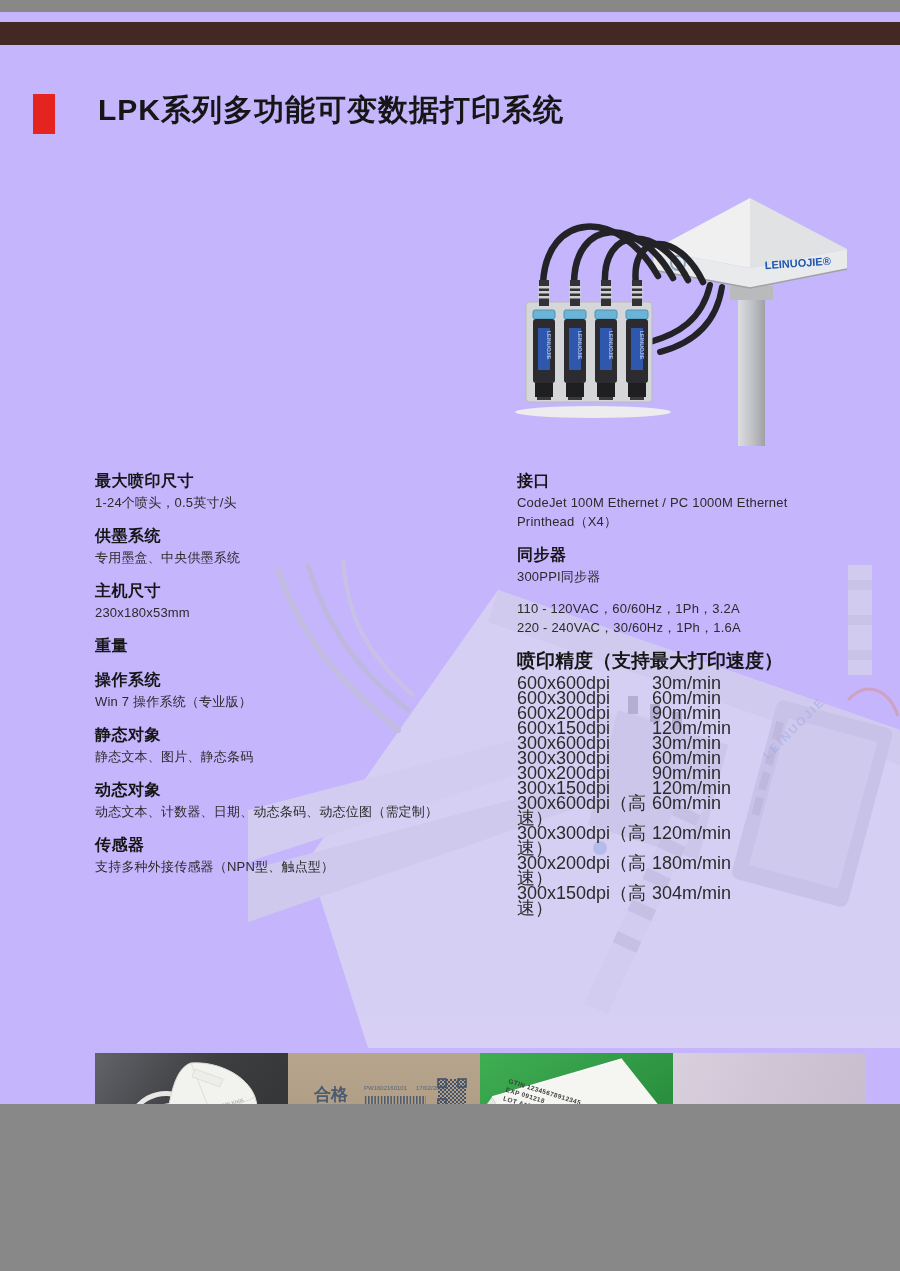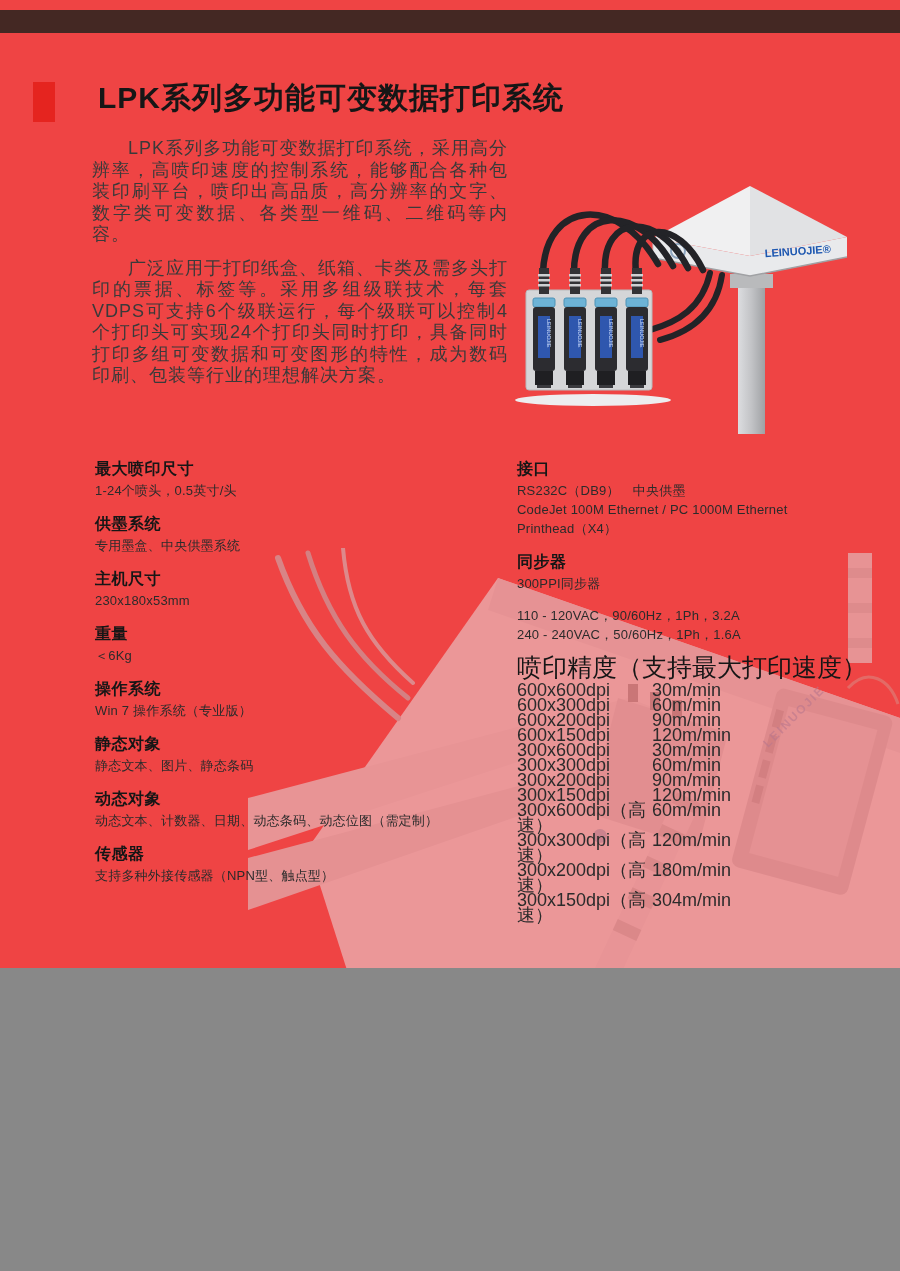--- a/index.html
+++ b/index.html
@@ -1,56 +1,52 @@
 <!DOCTYPE html>
 <html><head>
 <meta charset="utf-8">
 <style>
   html,body{margin:0;padding:0;background:#888;}
-  .page{position:relative;width:900px;height:968px;margin:0 auto;background:#ef4444;
+  .page{position:relative;width:900px;height:1092px;margin:12px auto;background:#c4b5fd;
         font-family:"Liberation Sans",sans-serif;overflow:hidden;}
   .topbar{position:absolute;left:0;top:10px;width:900px;height:23px;background:#442823;}
   .title-marker{position:absolute;left:33px;top:82px;width:22px;height:40px;background:#e5241f;}
   .page-title{position:absolute;left:98px;top:78px;margin:0;font-size:30px;font-weight:700;
               color:#161616;letter-spacing:1px;white-space:nowrap;}
   .intro{position:absolute;left:92px;top:138px;width:416px;font-size:18px;line-height:21.5px;
          color:#3a3a3a;letter-spacing:1px;text-align:justify;z-index:3;}
   .intro p{margin:0 0 12px;text-indent:2em;}
   .product-photo{position:absolute;left:498px;top:158px;z-index:3;}
   .bg-photo{position:absolute;left:248px;top:548px;z-index:1;pointer-events:none;}
   .col{position:absolute;top:458px;z-index:3;}
   .col-left{left:95px;width:430px;}
   .col-right{left:517px;width:383px;}
   .spec{margin:0 0 13px;}
   .spec h3{margin:0 0 2px;font-size:16px;line-height:21px;font-weight:700;color:#161616;letter-spacing:0.5px;}
   .spec .ln{font-size:13px;line-height:19px;color:#2b2b2b;letter-spacing:0.2px;white-space:nowrap;}
-  .speed h3{margin:0 0 5px;font-size:25px;line-height:21px;font-weight:400;color:#161616;}
+  .speed h3{margin:0 0 5px;font-size:19px;line-height:21px;font-weight:700;color:#161616;}
   .speed-row{display:grid;grid-template-columns:135px 1fr;font-size:18px;line-height:15px;color:#2b2b2b;}
   .photo-strip{position:absolute;left:95px;top:1041px;width:771px;height:126px;display:flex;z-index:3;}
   .photo{position:relative;height:126px;overflow:hidden;flex:0 0 auto;}
   .photo-mask{width:193px;background:linear-gradient(125deg,#62646a 0%,#3c3e40 45%,#303232 100%);}
   .photo-carton{width:192px;background:linear-gradient(180deg,#b6a58c 0%,#ac9b82 70%,#8e7e66 82%,#a5947b 100%);}
   .photo-gtin{width:193px;}
   .photo-stamp{width:193px;background:linear-gradient(110deg,#d9d0de 0%,#cdc3d3 55%,#c6bccd 100%);}
   svg text{font-family:"Liberation Sans",sans-serif;}
   .mono{font-family:"DejaVu Sans Mono",monospace;}
 </style>
 </head>
 <body>
 
 <div class="page">
 
   <div class="topbar"></div>
   <div class="title-marker"></div>
   <h1 class="page-title">LPK系列多功能可变数据打印系统</h1>
 
-  <div class="intro">
-    <p>LPK系列多功能可变数据打印系统，采用高分辨率，高喷印速度的控制系统，能够配合各种包装印刷平台，喷印出高品质，高分辨率的文字、数字类可变数据、各类型一维码、二维码等内容。</p>
-    <p>广泛应用于打印纸盒、纸箱、卡类及需多头打印的票据、标签等。采用多组级联技术，每套VDPS可支持6个级联运行，每个级联可以控制4个打印头可实现24个打印头同时打印，具备同时打印多组可变数据和可变图形的特性，成为数码印刷、包装等行业的理想解决方案。</p>
-  </div>
 
   <svg class="product-photo" width="396" height="276" viewBox="0 0 396 276">
     <defs>
       <linearGradient id="poleg" x1="0" y1="0" x2="1" y2="0">
         <stop offset="0" stop-color="#dcdde0"></stop>
           <stop offset="0.5" stop-color="#c2c3c6"></stop>
           <stop offset="1" stop-color="#9fa1a4"></stop>
       </linearGradient>
     </defs>
     <ellipse cx="95" cy="242" rx="78" ry="6" fill="#ededef"></ellipse>
@@ -179,21 +175,20 @@
     <div class="spec">
       <h3>供墨系统</h3>
       <div class="ln">专用墨盒、中央供墨系统</div>
     </div>
     <div class="spec">
       <h3>主机尺寸</h3>
       <div class="ln">230x180x53mm</div>
     </div>
     <div class="spec">
       <h3>重量</h3>
-      <div class="ln">＜6Kg</div>
     </div>
     <div class="spec">
       <h3>操作系统</h3>
       <div class="ln">Win 7 操作系统（专业版）</div>
     </div>
     <div class="spec">
       <h3>静态对象</h3>
       <div class="ln">静态文本、图片、静态条码</div>
     </div>
     <div class="spec">
@@ -202,31 +197,30 @@
     </div>
     <div class="spec">
       <h3>传感器</h3>
       <div class="ln">支持多种外接传感器（NPN型、触点型）</div>
     </div>
   </div>
 
   <div class="col col-right">
     <div class="spec">
       <h3>接口</h3>
-      <div class="ln">RS232C（DB9）　中央供墨</div>
       <div class="ln">CodeJet 100M Ethernet / PC 1000M Ethernet</div>
       <div class="ln">Printhead（X4）</div>
     </div>
     <div class="spec">
       <h3>同步器</h3>
       <div class="ln">300PPI同步器</div>
     </div>
     <div class="spec">
-      <div class="ln">110 - 120VAC，90/60Hz，1Ph，3.2A</div>
-      <div class="ln">240 - 240VAC，50/60Hz，1Ph，1.6A</div>
+      <div class="ln">110 - 120VAC，60/60Hz，1Ph，3.2A</div>
+      <div class="ln">220 - 240VAC，30/60Hz，1Ph，1.6A</div>
     </div>
     <div class="speed">
       <h3>喷印精度（支持最大打印速度）</h3>
       <div class="speed-row">
           <span>600x600dpi</span>
           <span>30m/min</span>
         </div>
       <div class="speed-row">
           <span>600x300dpi</span>
           <span>60m/min</span>

